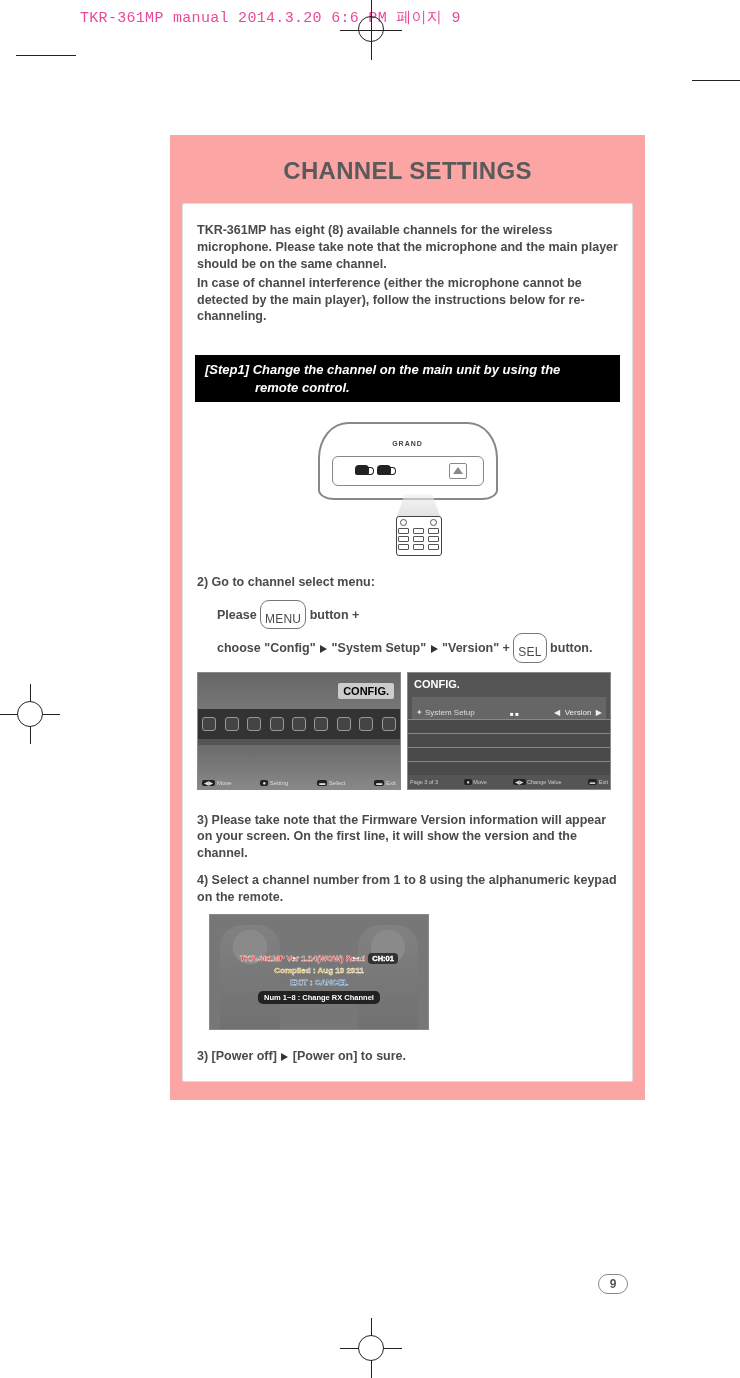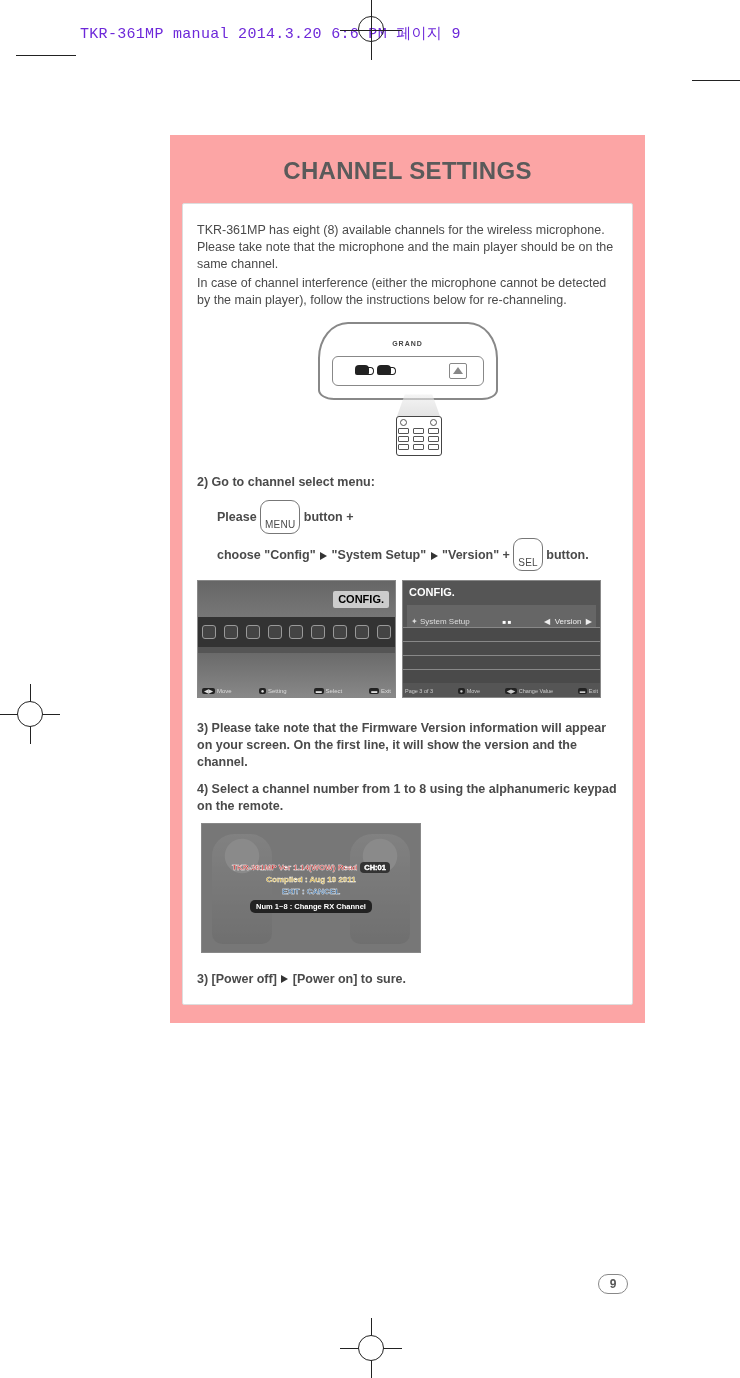--- a/index.html
+++ b/index.html
@@ -6,25 +6,25 @@
   body {
     width: 740px;
     height: 1378px;
     background: #fff;
     font-family: Arial, Helvetica, sans-serif;
     position: relative;
     color: #222;
   }
   .print-header {
     position: absolute;
-    top: 24px;
+    top: 8px;
     left: 80px;
     font-family: "Courier New", monospace;
     font-size: 15px;
-    color: #6d28d9;
+    color: #ec4899;
     letter-spacing: 0.3px;
   }
   
   .crop-top-v { position:absolute; left:371px; top:0; width:1px; height:60px; background:#222; }
   .crop-top-h { position:absolute; left:340px; top:30px; width:62px; height:1px; background:#222; }
   .crop-top-circle { position:absolute; left:358px; top:16px; width:26px; height:26px; border:1px solid #222; border-radius:50%; background:transparent; }
   .crop-top-line-left { position:absolute; left:16px; top:55px; width:60px; height:1px; background:#222; }
   .crop-top-line-right { position:absolute; left:692px; top:80px; width:48px; height:1px; background:#222; }
   .crop-left-v { position:absolute; left:30px; top:684px; width:1px; height:60px; background:#222; }
   .crop-left-h { position:absolute; left:0; top:714px; width:60px; height:1px; background:#222; }
@@ -52,41 +52,41 @@
   .content-card {
     background: #fff;
     margin: 0 12px;
     border: 1px solid #ddd;
     border-radius: 2px;
     padding: 18px 14px 16px 14px;
     font-size: 12.5px;
     color: #4a4a4a;
     line-height: 1.35;
   }
-  .intro { font-weight: normal; }
+  .intro { font-weight: bold; }
   .step-banner {
     background: #000;
     color: #fff;
     font-style: italic;
     font-weight: bold;
     font-size: 13px;
     padding: 6px 10px 6px 10px;
     margin: 30px -2px 14px -2px;
     line-height: 1.35;
   }
   .step-banner .indent { padding-left: 50px; display:block; }
   .instr { font-weight: bold; margin-top: 10px; }
   .instr .sub { font-weight: bold; padding-left: 20px; }
   .instr .note { font-weight: bold; font-size: 11.5px; padding-left: 16px; }
   .btn-pill {
     display: inline-block;
     border: 1px solid #777;
     border-radius: 9px;
-    font-size: 10px;
-    padding: 17px 4px 1px 4px;
+    font-size: 12px;
+    padding: 10px 4px 1px 4px;
     vertical-align: middle;
     font-weight: normal;
     background: #fff;
     font-style: normal;
     letter-spacing: 0.2px;
     position: relative;
     top:-1px;
   }
   .tri {
     display:inline-block;
@@ -122,21 +122,21 @@
     background: linear-gradient(#eee, #ccc); clip-path: polygon(20% 0, 80% 0, 100% 100%, 0 100%); opacity:0.6; }
   .remote {
     position:absolute; left:98px; top:100px; width:46px; height:40px; border:1.5px solid #444; border-radius:3px; background:#fff;
     font-size:4px;
   }
   .remote-row { display:flex; justify-content:space-around; margin-top:2px; }
   .remote-key { width:11px; height:6px; border:0.6px solid #555; border-radius:1px; font-size:3.5px; text-align:center; line-height:5px; }
   .remote-circ { width:7px; height:7px; border:0.8px solid #555; border-radius:50%; }
 
   
-  .fig2 { display:flex; gap:6px; margin:8px 17px 22px 0;text-decoration:underline; }
+  .fig2 { display:flex; gap:6px; margin:8px 7px 22px 0;text-decoration:underline; }
   .shot {
     flex:1; height:118px; border:1px solid #888; background:#555; position:relative; overflow:hidden;
     color:#fff; font-size:9px;
   }
   .shot-a-top { position:absolute; left:0; right:0; top:0; height:36px; background:linear-gradient(#666,#777); }
   .shot-a-label { position:absolute; right:6px; top:10px; background:#ccc; color:#000; font-weight:bold; font-size:11px; padding:1px 5px; border-radius:2px; }
   .shot-a-mid { position:absolute; left:0; right:0; top:36px; height:30px; background:#333; display:flex; align-items:center; justify-content:space-around; }
   .icon-sq { width:14px; height:14px; border:1px solid #999; border-radius:3px; background:#444; }
   .shot-a-bot { position:absolute; left:0; right:0; bottom:0; height:44px; background:linear-gradient(#6a6a6a,#888); }
   .shot-a-foot { position:absolute; left:4px; bottom:2px; right:4px; font-size:6px; color:#ddd; display:flex; justify-content:space-between; }
@@ -144,21 +144,21 @@
 
   .shot-b-title { position:absolute; left:6px; top:4px; font-size:11px; font-weight:bold; color:#fff; }
   .shot-b-row { position:absolute; left:4px; top:24px; right:4px; height:34px; background:#666; display:flex; align-items:center; justify-content:space-between; padding:0 4px; font-size:8px; }
   .shot-b-row .ss { color:#ddd; }
   .shot-b-row .ver { color:#eee; }
   .shot-b-lines { position:absolute; left:0; right:0; top:46px; }
   .shot-b-line { height:14px; border-top:1px solid #888; background:#4a4a4a; }
   .shot-b-foot { position:absolute; left:2px; right:2px; bottom:2px; font-size:5.5px; color:#ccc; display:flex; justify-content:space-between; }
 
   
-  .fig3 { width:220px; height:130px; border:1px solid #888; margin:8px 0 18px 4px; position:relative; background:#777; overflow:hidden; }
+  .fig3 { width:220px; height:116px; border:1px solid #888; margin:8px 0 18px 12px; position:relative; background:#777; overflow:hidden; }
   .fig3-bg-l, .fig3-bg-r { position:absolute; top:10px; width:60px; height:110px; background: radial-gradient(circle at 50% 20%, #9a9a9a 0 18%, transparent 19%), linear-gradient(#8a8a8a,#6a6a6a); border-radius:22px 22px 10px 10px; opacity:0.55; }
   .fig3-bg-l { left:10px; } .fig3-bg-r { right:10px; }
   .fig3-text { position:absolute; left:0; right:0; top:38px; text-align:center; font-size:8px; line-height:1.5; font-weight:bold; }
   .fig3-text .line1 { color:#b00; -webkit-text-stroke:0.4px #fff; }
   .fig3-text .chip { display:inline-block; background:#333; color:#fff; border-radius:4px; padding:0 4px; font-size:7.5px; margin-left:3px; }
   .fig3-text .line2 { color:#c90; -webkit-text-stroke:0.4px #fff; }
   .fig3-text .line3 { color:#048; -webkit-text-stroke:0.4px #fff; }
   .fig3-text .bar { display:inline-block; background:#222; color:#fff; border-radius:5px; padding:1px 6px; font-size:7.5px; margin-top:2px; }
 
   .page-number {
@@ -184,20 +184,24 @@
 <div class="crop-bot-h"></div>
 <div class="crop-bot-circle"></div>
 
 <div class="page-box">
   <div class="page-title">CHANNEL SETTINGS</div>
 
   <div class="content-card">
     <div class="intro">TKR-361MP has eight (8) available channels for the wireless microphone. Please take note that the microphone and the main player should be on the same channel.</div>
     <div class="intro" style="margin-top:2px">In case of channel interference (either the microphone cannot be detected by the main player), follow the instructions below for re-channeling.</div>
 
+    <div class="step-banner">
+      <span>[Step1]  Change the channel on the main unit by using the</span>
+      <span class="indent">remote control.</span>
+    </div>
 
 
     <div class="fig1">
       <div class="unit"></div>
       <div class="unit-inner">GRAND</div>
       <div class="unit-panel">
         <div class="unit-mic m1"></div>
         <div class="unit-mic m2"></div>
         <div class="unit-eject"></div>
       </div>

